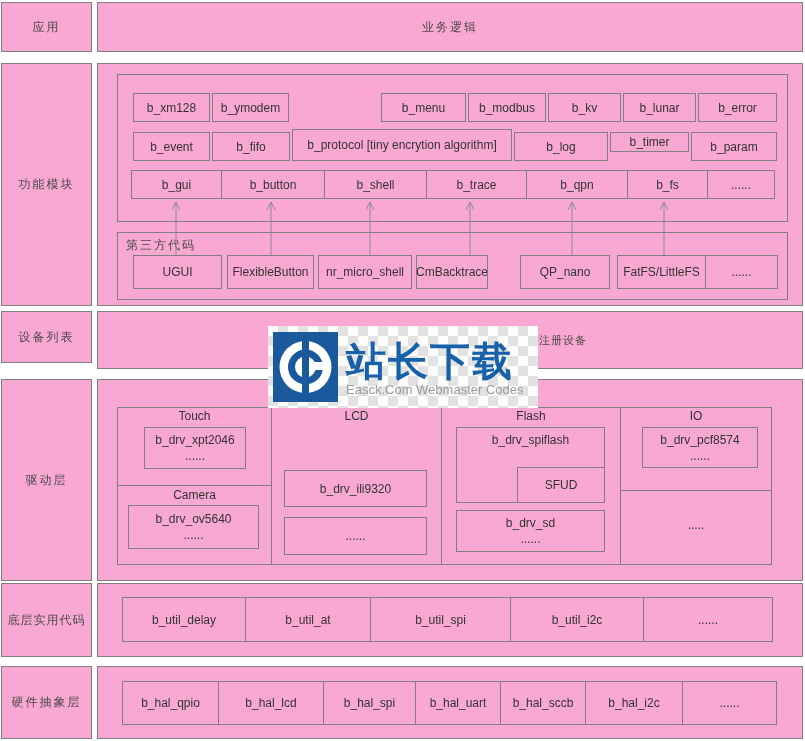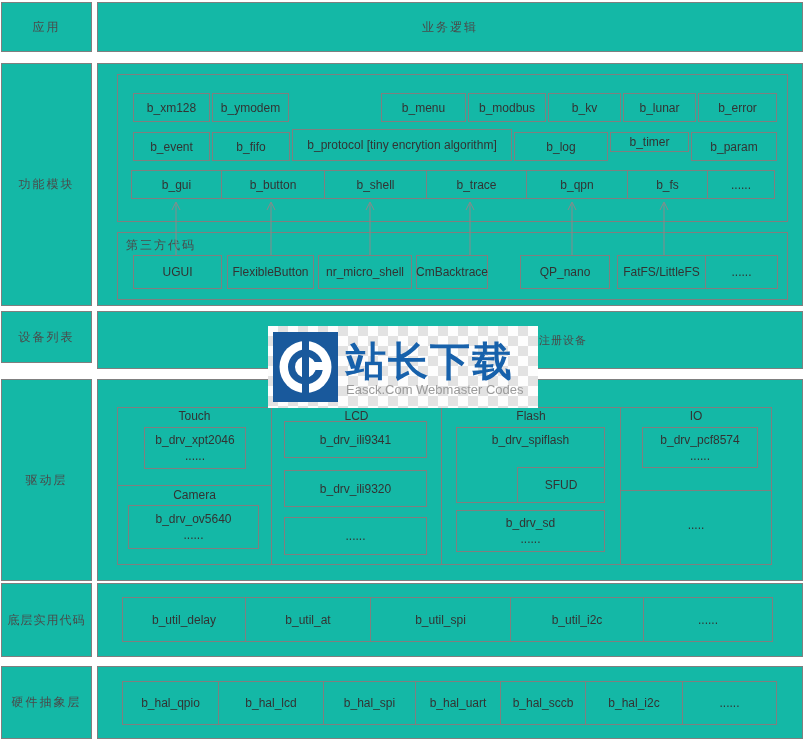--- a/index.html
+++ b/index.html
@@ -2,21 +2,21 @@
 <html><head>
 <meta charset="utf-8">
 <style>
   * { margin:0; padding:0; box-sizing:border-box; }
   html,body { background:#fff; }
   .stage {
     position:relative; width:805px; height:741px; background:#fff;
     font-family:"Liberation Sans", sans-serif; color:#3c3c3c; overflow:hidden;
   }
   .abs { position:absolute; }
-  .bx { position:absolute; border:1px solid #7f7f7f; background:#14b8a6; }
+  .bx { position:absolute; border:1px solid #7f7f7f; background:#f9a8d4; }
   .cn { display:flex; align-items:center; justify-content:center; text-align:center; }
   .zh { font-family:"DejaVu Serif", serif; letter-spacing:2px; font-size:12px; color:#4a4a4a; }
   .mod { font-size:12px; color:#333; }
   .small { font-size:11px; }
   .twoline { display:flex; flex-direction:column; align-items:center; justify-content:center; line-height:16px; }
   .groupTitle { position:absolute; text-align:center; font-size:12px; color:#333; }
   .cellrow { display:flex; }
   .cellrow > div { border-right:1px solid #7f7f7f; display:flex; align-items:center; justify-content:center; font-size:12px; color:#333; }
   .cellrow > div:last-child { border-right:none; }
   .divline { position:absolute; border-top:1px solid #7f7f7f; }
@@ -186,23 +186,20 @@
   </div>
   <div class="divline" style="left:118px;top:485px;width:153px;"></div>
   <div class="groupTitle" style="left:117px;top:488px;width:155px;">Camera</div>
   <div class="bx twoline mod" style="left:128px;top:505px;width:131px;height:44px;">
     <span>b_drv_ov5640</span>
     <span>......</span>
   </div>
 
   <div class="bx" style="left:271px;top:407px;width:171px;height:158px;"></div>
   <div class="groupTitle" style="left:271px;top:409px;width:171px;">LCD</div>
-  <div class="bx cn mod" style="left:284px;top:421px;width:143px;height:37px;">
-      <span>b_drv_ili9341</span>
-    </div>
   <div class="bx cn mod" style="left:284px;top:470px;width:143px;height:37px;">
       <span>b_drv_ili9320</span>
     </div>
   <div class="bx cn mod" style="left:284px;top:517px;width:143px;height:38px;">
       <span>......</span>
     </div>
 
   <div class="bx" style="left:441px;top:407px;width:180px;height:158px;"></div>
   <div class="groupTitle" style="left:441px;top:409px;width:180px;">Flash</div>
   <div class="bx" style="left:456px;top:427px;width:149px;height:76px;">

